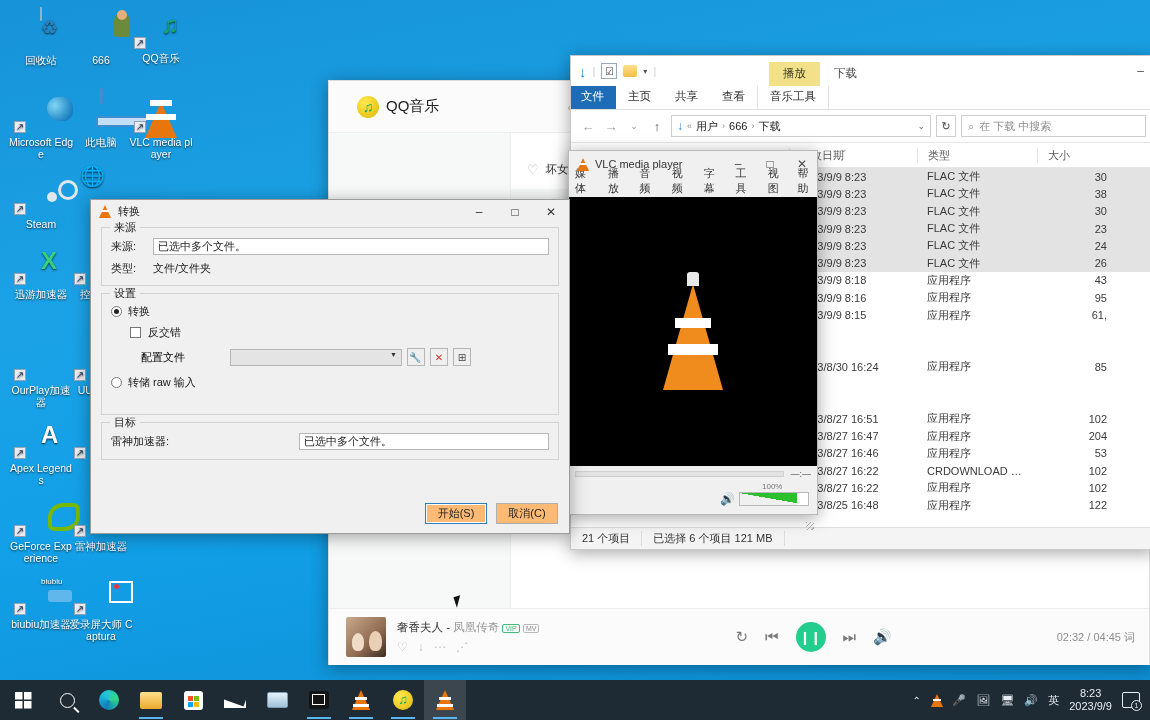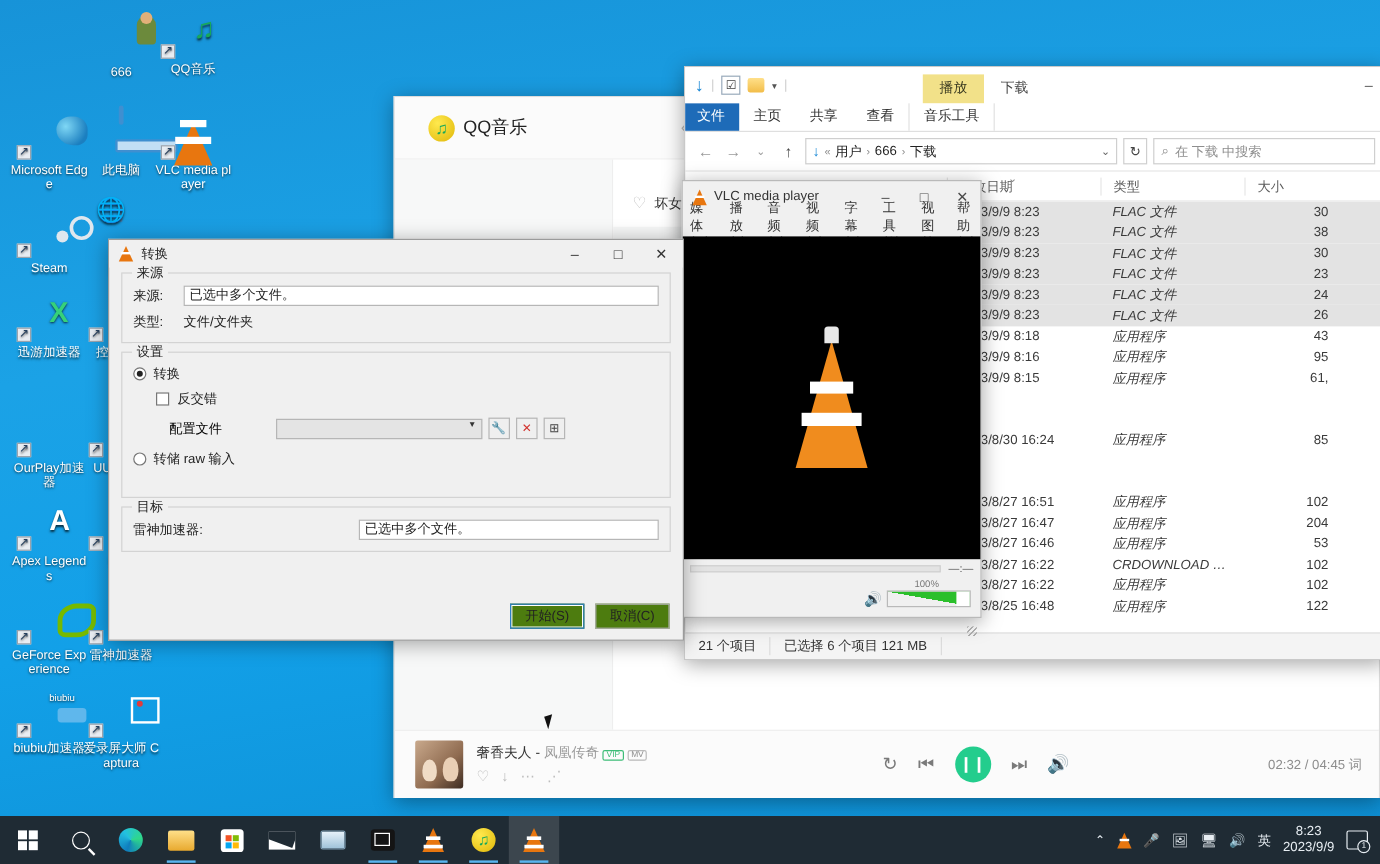--- a/index.html
+++ b/index.html
@@ -151,21 +151,21 @@
   .col-date { width: 128px; }
   .col-type { width: 120px; }
   .col-size { width: 80px; }
   .sort-caret { position: absolute; left: 50px; top: -4px; color: #8a8a8a; font-size: 9px; }
   .ex-rows { position: relative; height: 346px; overflow: hidden; font-size: 11px; color: #3a3a3a; }
   .frow { height: 17.3px; display: flex; align-items: center; }
   .frow.sel { background: #e3e3e3; }
   .fc { padding-left: 10px; }
   .fc.name { width: 218px; white-space: nowrap; overflow: hidden; }
   .fc.date { width: 128px; }
-  .fc.type { width: 120px; font-style: italic; }
+  .fc.type { width: 120px; }
   .fc.size { width: 80px; text-align: right; padding-right: 10px; }
   .ex-status { position: absolute; left: 0; bottom: 0; width: 100%; height: 22px; background: #f4f4f4;
     border-top: 1px solid #dedede; display: flex; align-items: center; font-size: 11px; color: #333; }
   .ex-status span { padding: 0 11px; border-right: 1px solid #dcdcdc; }
 
   
   #vlcmain { left: 568px; top: 150px; width: 250px; height: 365px; background: #f0f0f0; border: 1px solid #b9b9b9; }
   .vlc-title { height: 26px; display: flex; align-items: center; padding-left: 8px; gap: 6px; font-size: 11px; color: #333; }
   .vlc-cone { width: 0; height: 0; border-left: 6px solid transparent; border-right: 6px solid transparent;
     border-bottom: 13px solid #e8760f; position: relative; }
@@ -217,21 +217,21 @@
   .chk { width: 11px; height: 11px; border: 1px solid #777; background: #fff; margin-right: 7px; flex: none; }
   .indent { margin-left: 19px; }
   .profrow { display: flex; align-items: center; gap: 5px; margin: 8px 0 9px 30px; font-size: 11px; }
   .profrow .plabel { width: 84px; }
   .combo { flex: 1; max-width: 172px; height: 17px; border: 1px solid #b6b6b6; background: #e4e4e4; position: relative; }
   .combo:after { content:"\25BC"; position:absolute; right:4px; top:1px; font-size:7px; color:#333; }
   .sqbtn { width: 18px; height: 18px; border: 1px solid #b6b6b6; background: #efefef;
     display: flex; align-items: center; justify-content: center; font-size: 10px; color: #444; }
   .sqbtn.red { color: #d2322d; font-weight: bold; }
   .cv-footer { position: absolute; right: 11px; bottom: 9px; display: flex; gap: 9px; }
-  .btn { min-width: 62px; height: 21px; font-size: 11px; border: 1px solid #b0b0b0; background: #4d7c0f;
+  .btn { min-width: 62px; height: 21px; font-size: 11px; border: 1px solid #b0b0b0; background: #fdba74;
     display: flex; align-items: center; justify-content: center; color: #222; }
   .btn.primary { border: 1px solid #2c7fc6; box-shadow: inset 0 0 0 1px #fff; }
 
   
   #taskbar { position: absolute; left: 0; bottom: 0; width: 1150px; height: 40px; background: #1f2b34;
     display: flex; align-items: center; }
   .tb-start { width: 46px; height: 40px; display: flex; align-items: center; justify-content: center; }
   .tb-win { width: 17px; height: 17px; background:
     linear-gradient(#fff,#fff) 0 0/7.5px 7.5px no-repeat,
     linear-gradient(#fff,#fff) 9.5px 0/7.5px 7.5px no-repeat,
@@ -248,20 +248,24 @@
 
   .cursor { position: absolute; left: 455px; top: 596px; width: 0; height: 0;
     border-left: 7px solid #111; border-bottom: 11px solid transparent; transform: rotate(-18deg); }
 </style>
 </head>
 <body>
 
 <div id="screen">
 
   <div class="desk-icons" id="deskIcons">
+      <div class="dicon" style="left: 8px; top: 8px;">
+        <span class="gly"><span class="ico-recycle"></span></span>
+        <span class="lbl">回收站</span>
+      </div>
       <div class="dicon" style="left: 68px; top: 8px;">
         <span class="gly"><span class="ico-folder666"></span></span>
         <span class="lbl">666</span>
       </div>
       <div class="dicon" style="left: 128px; top: 6px;">
         <span class="gly"><span class="ico-qq"></span><span class="shortcut-arrow">↗</span></span>
         <span class="lbl">QQ音乐</span>
       </div>
       <div class="dicon" style="left: 8px; top: 90px;">
         <span class="gly"><span class="ico-edge"></span><span class="shortcut-arrow">↗</span></span>

